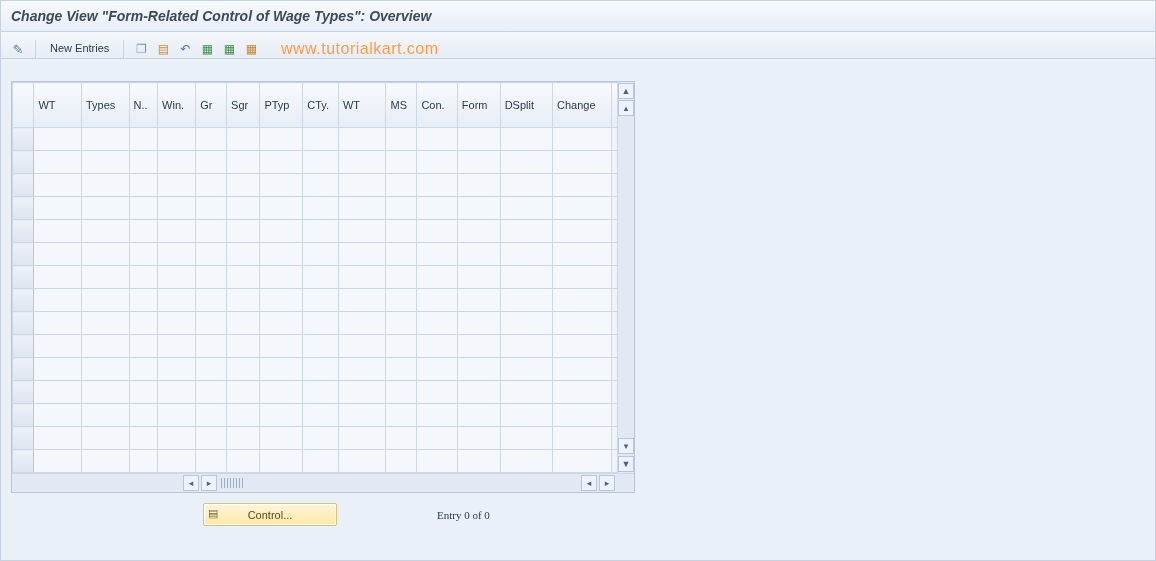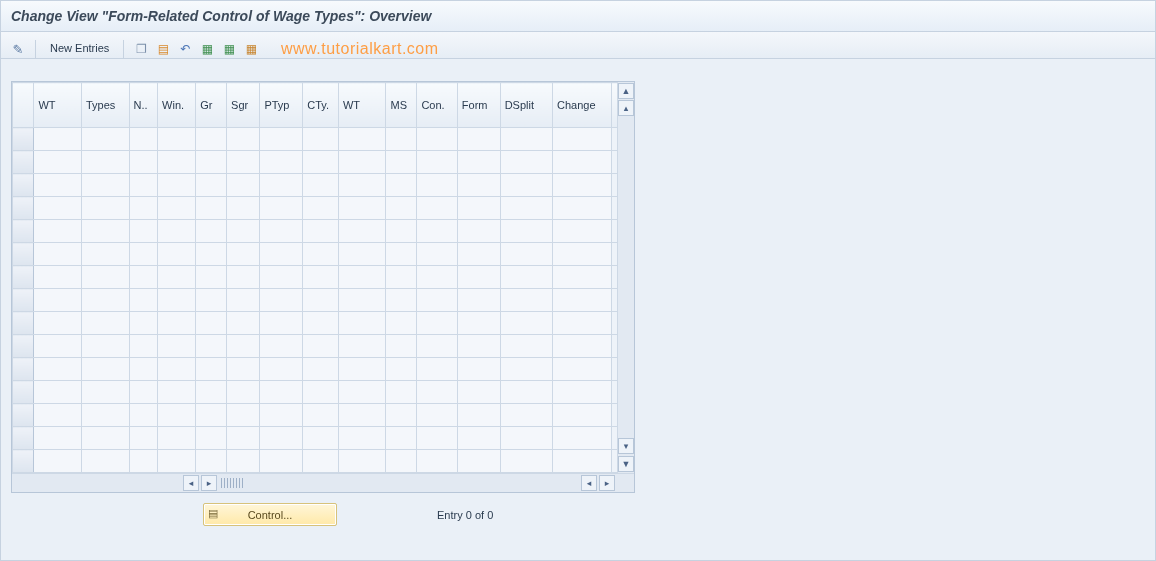--- a/index.html
+++ b/index.html
@@ -222,20 +222,21 @@
     position:relative;
     box-shadow: 0 0 0 1px #fff inset;
   }
   .position-btn .ic {
     position:absolute; left:4px; top:3px; font-size:11px; color:#7a6a3a;
   }
   .entry-text {
     margin-left: 100px;
     font-size:11px;
     color:#2a3b4f;
+    font-family:Liberation Serif, serif;
   }
 </style>
 </head>
 <body>
 
 <div class="app">
 
   <div class="title-bar">Change View "Form-Related Control of Wage Types": Overview</div>
 
   <div class="toolbar">

